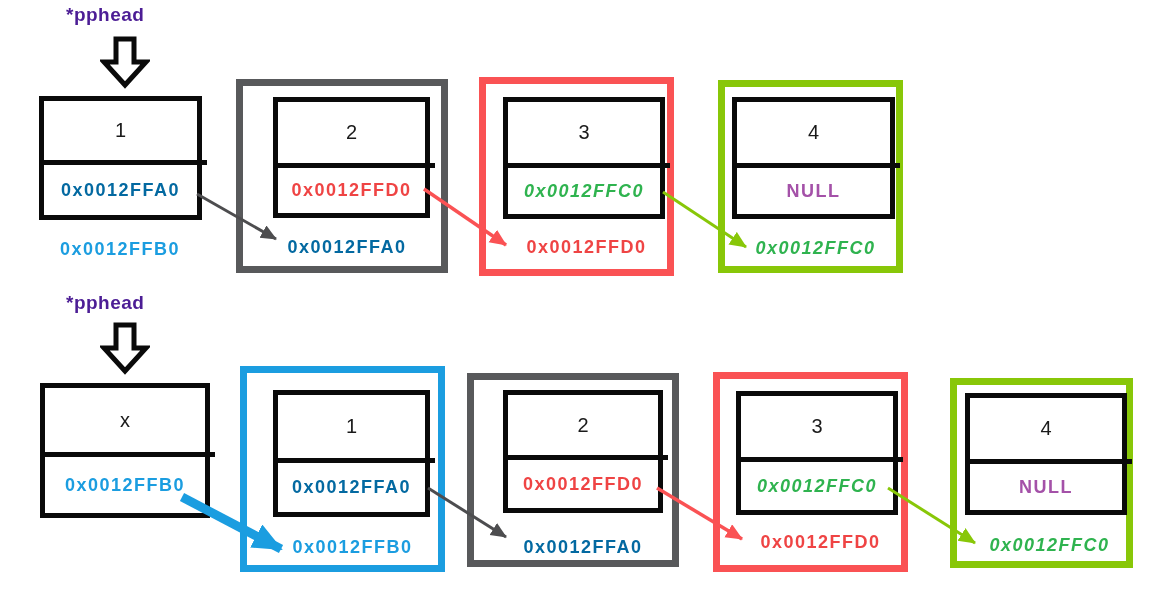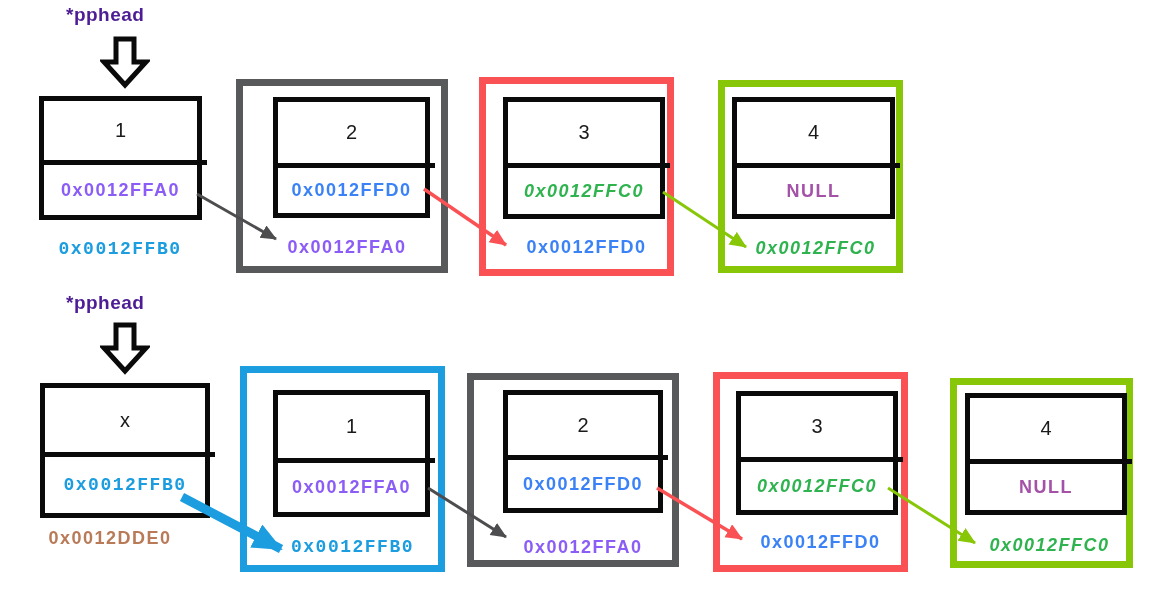--- a/index.html
+++ b/index.html
@@ -30,23 +30,23 @@
   .cell-next{flex:1;font-size:18px;font-weight:bold;letter-spacing:1.5px;}
   .frame{position:absolute;border:7px solid;background:#fff;box-sizing:border-box;}
   .frame-gray{border-color:#58595b;}
   .frame-red{border-color:#fa5254;}
   .frame-green{border-color:#88c708;}
   .frame-blue{border-color:#1b9de0;}
   .label{
     position:absolute;font-size:18px;font-weight:bold;text-align:center;
     letter-spacing:1.5px;white-space:nowrap;
   }
-  .c-black{color:#8b5cf6;}
-  .c-blue{color:#1b9de0;font-family:Liberation Mono, monospace;}
-  .c-red{color:#3b82f6;}
+  .c-black{color:#0369a1;}
+  .c-blue{color:#1b9de0;}
+  .c-red{color:#ef4444;}
   .c-green{color:#2fb34f;font-style:italic;}
   .c-purple{color:#a451a8;text-align:right;}
   .c-brown{color:#b97a57;}
   svg{display:block;}
   #links{position:absolute;left:0;top:0;pointer-events:none;}
 </style>
 </head>
 <body>
 
 <div id="canvas">
@@ -87,21 +87,20 @@
   <div class="pphead" style="left:66px;top:292px;">*pphead</div>
 
   <svg class="abs" style="left:100px;top:322px;" width="50" height="53" viewBox="0 0 50 53">
     <polygon points="16,3 34,3 34,26 46,26 25,49 4,26 16,26" fill="#ffffff" stroke="#0a0a0a" stroke-width="5" stroke-linejoin="miter"></polygon>
   </svg>
 
   <div class="node" style="left:40px;top:383px;width:170px;height:135px;--divy:64px;">
     <div class="cell cell-value">x</div>
     <div class="cell cell-next c-blue">0x0012FFB0</div>
   </div>
-  <div class="label c-brown" style="left:20px;top:528px;width:180px;">0x0012DDE0</div>
 
   <div class="frame frame-blue" style="left:240px;top:366px;width:205px;height:206px;"></div>
   <div class="node" style="left:273px;top:390px;width:157px;height:127px;--divy:63px;">
     <div class="cell cell-value">1</div>
     <div class="cell cell-next c-black">0x0012FFA0</div>
   </div>
   <div class="label c-blue" style="left:250px;top:537px;width:205px;">0x0012FFB0</div>
 
   <div class="frame frame-gray" style="left:467px;top:373px;width:212px;height:194px;"></div>
   <div class="node" style="left:503px;top:390px;width:160px;height:123px;--divy:60px;">

